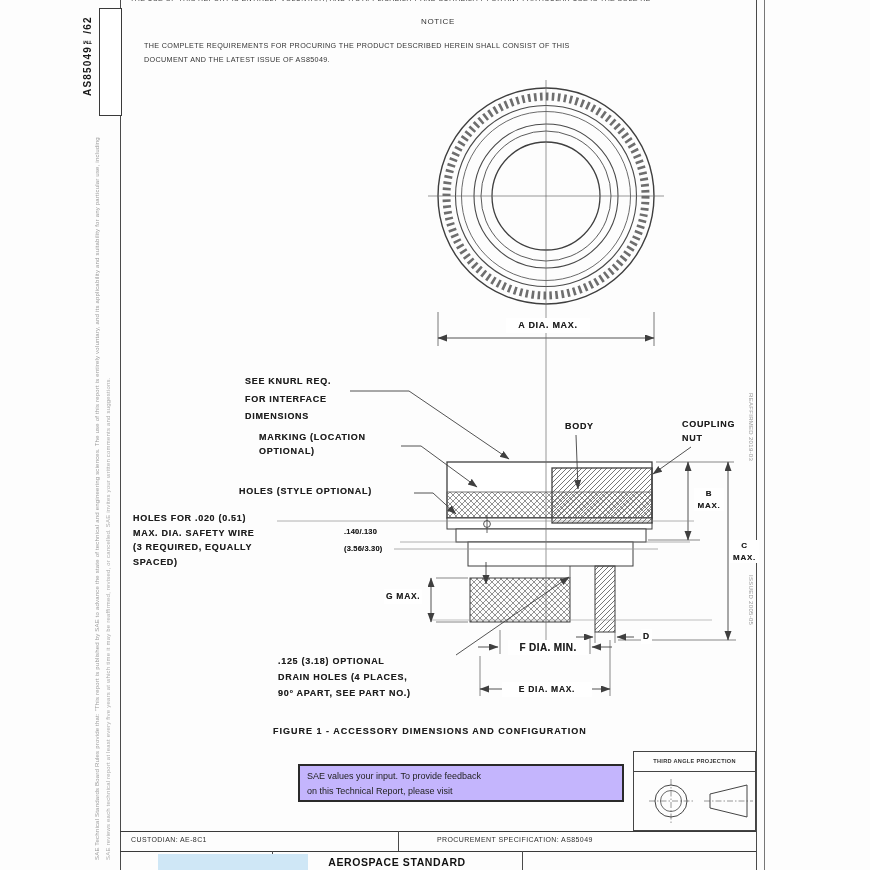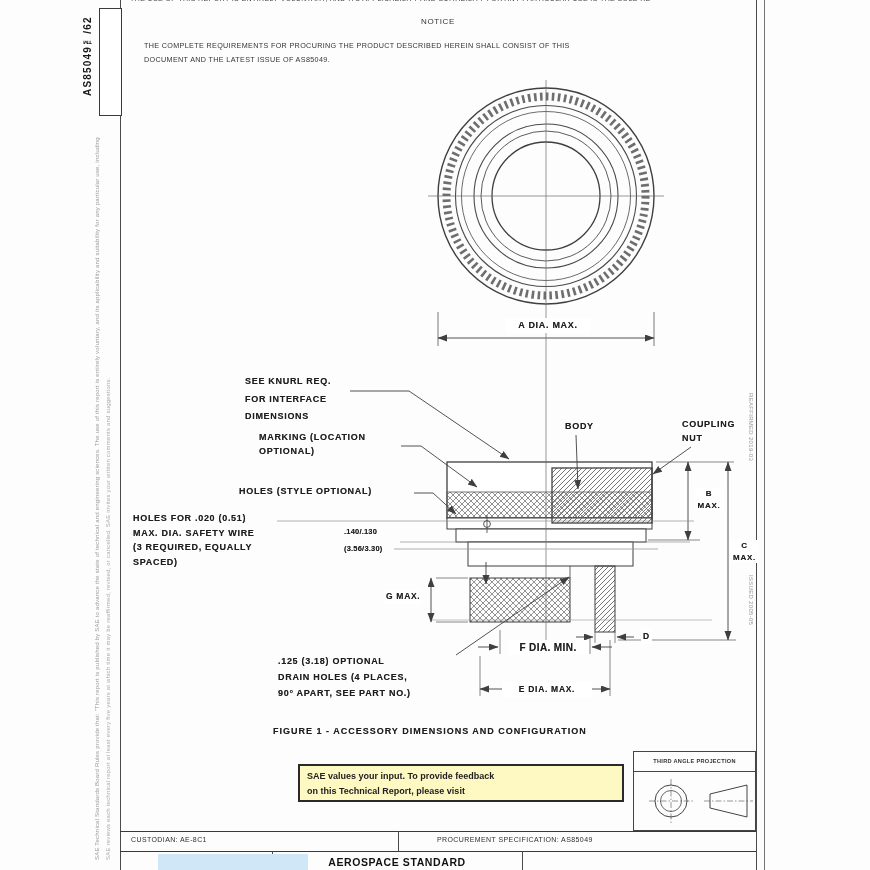--- a/index.html
+++ b/index.html
@@ -17,22 +17,22 @@
             letter-spacing:1.2px;color:#1a1a1a;height:92px;}
   
   .lbl{font-weight:700;font-size:9px;line-height:15px;letter-spacing:.7px;color:#1e1e1e;
        white-space:nowrap;text-shadow:0 0 .5px rgba(30,30,30,.55);}
   .lh17{line-height:17.5px}.lh13{line-height:13.5px}.lh14{line-height:14.5px}.lh16{line-height:16px}
   .bgw{background:#fff;padding:0 2px;}
   .small{font-size:7.2px;letter-spacing:.35px;color:#333;white-space:nowrap;}
   .cap{font-weight:700;font-size:9px;letter-spacing:1px;color:#1e1e1e;white-space:nowrap;
        text-shadow:0 0 .5px rgba(30,30,30,.5);}
   .ftr{font-size:7px;letter-spacing:.4px;color:#2d2d2d;white-space:nowrap;}
-  .feedback{border:2.5px solid #2a2a2a;background:#fef9c3;padding:3px 7px 2px 7px;
-            font-weight:700;font-size:9px;line-height:14.5px;color:#222;white-space:nowrap;}
+  .feedback{border:2.5px solid #2a2a2a;background:#c4b5fd;padding:3px 7px 2px 7px;
+            font-weight:400;font-size:9px;line-height:14.5px;color:#222;white-space:nowrap;}
   .feedback a{color:#2b35c4;text-decoration:underline;}
   .projbox{border:1.5px solid #444;background:transparent;}
   .projtitle{font-weight:700;font-size:5.6px;letter-spacing:.3px;color:#333;text-align:center;
              line-height:19px;border-bottom:1.5px solid #444;height:19px;white-space:nowrap;overflow:hidden;}
   .clipwrap{overflow:hidden;height:5px;}
   .clipwrap span{display:block;margin-top:-5px;font-size:7px;letter-spacing:.4px;color:#444;white-space:nowrap;}
   .aerospace{font-weight:700;font-size:10.5px;letter-spacing:.6px;color:#111;text-align:center;white-space:nowrap;}
   svg{position:absolute;left:0;top:0;}
 </style>
 </head>

